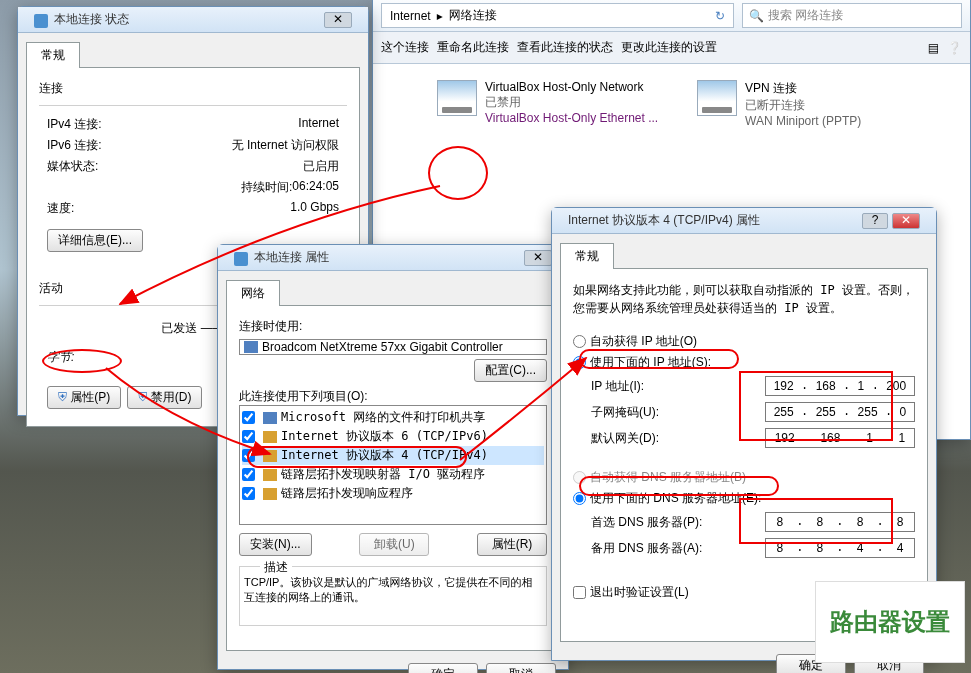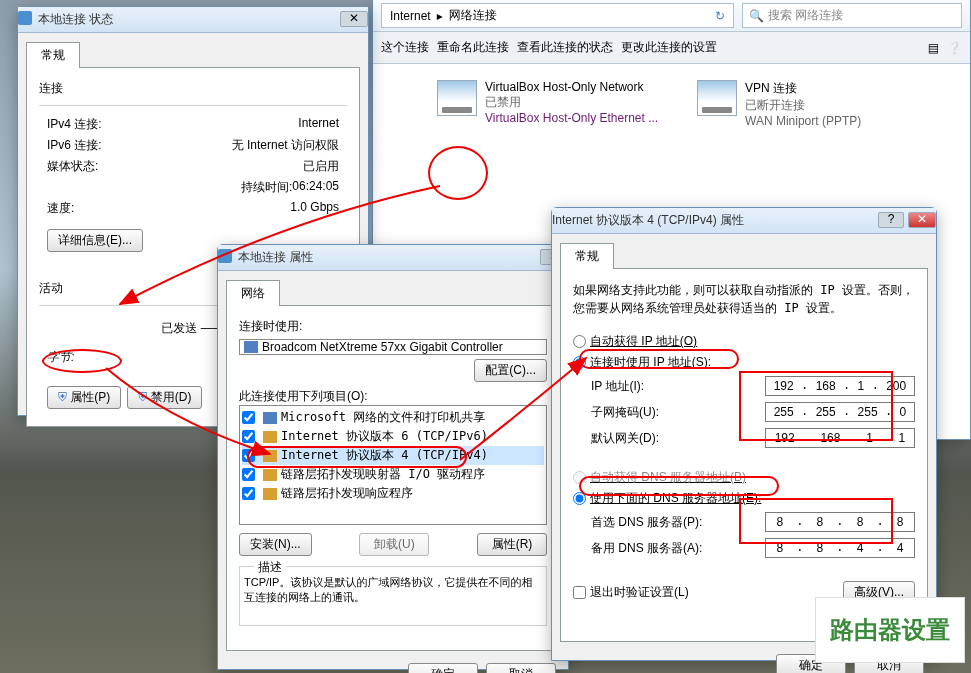--- a/index.html
+++ b/index.html
@@ -1,18 +1,18 @@
 <!DOCTYPE html>
 <html><head>
 <meta charset="utf-8">
 <style>
 * { box-sizing: border-box; margin: 0; padding: 0; font-family: "Microsoft YaHei", SimSun, sans-serif; font-size: 12px; }
 body { width: 971px; height: 673px; background: linear-gradient(to bottom, #8c9ba8 0%, #b0c4d0 40%, #53564e 70%, #6d6e5e 100%); position: relative; overflow: hidden; }
 .window { position: absolute; background: #f0f0f0; border: 1px solid #6a8fb5; border-radius: 6px 6px 0 0; box-shadow: 0 4px 16px rgba(0,0,0,0.3); }
-.titlebar { display: flex; align-items: flex-start; padding: 4px 0; background: linear-gradient(to bottom, #e8f1fb, #d1e3f5); border-bottom: 1px solid #a0b8d0; height: 26px; }
+.titlebar { display: flex; align-items: flex-end; padding: 4px 16px; background: linear-gradient(to bottom, #e8f1fb, #d1e3f5); border-bottom: 1px solid #a0b8d0; height: 26px; }
 .titlebar .ticon { width: 14px; height: 14px; background: #4a90d0; border-radius: 2px; margin-right: 6px; }
 .titlebar .ttext { flex: 1; color: #333; }
 .titlebar .closebtn { width: 28px; height: 16px; background: #d0d8e0; border: 1px solid #9ab; border-radius: 2px; text-align: center; line-height: 12px; cursor: pointer; }
 .closebtn.red { background: linear-gradient(to bottom,#e88,#c33); color:#fff; }
 .tab { display: inline-block; padding: 4px 14px; background: #fff; border: 1px solid #919b9c; border-bottom: none; margin-left: 8px; position: relative; top: 1px; }
 .tabpanel { background: #fff; border: 1px solid #919b9c; margin: 0 8px 8px 8px; padding: 12px; }
 .btn { display: inline-block; padding: 2px 10px; background: linear-gradient(to bottom, #fdfdfd, #e2e2e2); border: 1px solid #888; border-radius: 3px; cursor: pointer; min-width: 70px; text-align: center; }
 .divider { height: 1px; background: #d0d0d0; margin: 8px 0; }
 .itemrow { display: flex; padding: 1px 0; align-items: center; }
 .itemrow input[type=checkbox] { margin-right: 4px; }
@@ -23,23 +23,23 @@
 .ipbox { border: 1px solid #7a7a7a; background:#fff; padding:2px 4px; width:150px; display:flex; justify-content:space-around; font-family: "Courier New", monospace; }
 .redcircle { position:absolute; border:2px solid #e00; border-radius:50%; pointer-events:none; }
 .redbox { position:absolute; border:2px solid #e00; pointer-events:none; }
 svg.arrow { position:absolute; pointer-events:none; }
 .explorer-bar { background: linear-gradient(to bottom,#fafcfe,#e8f0f8); border-bottom:1px solid #b8c8d8; display:flex; align-items:center; padding:4px 8px; height:32px; gap:8px;}
 .breadcrumb { flex:1; background:#fff; border:1px solid #b0c0d0; padding:3px 8px; display:flex; align-items:center; gap:6px; }
 .searchbox { width:220px; background:#fff; border:1px solid #b0c0d0; padding:3px 6px; display:flex; align-items:center; color:#888;}
 .netitem { display:flex; align-items:flex-start; gap:8px; width:240px; padding:4px; }
 .neticon { width:40px; height:36px; background:linear-gradient(to bottom,#a0c8e8 0%,#fff 60%); border:1px solid #9ab; flex-shrink:0; position:relative; }
 .neticon::after { content:""; position:absolute; bottom:2px; left:4px; right:4px; height:6px; background:#888; border-radius:1px; }
-.radio-row { display:flex; align-items:center; gap:4px; padding:2px 0;text-decoration:underline;}
+.radio-row { display:flex; align-items:center; gap:4px; padding:2px 0;}
 .ip-row { display:flex; align-items:center; justify-content:space-between; padding:3px 0 3px 18px; }
-.watermark { position:absolute; right:6px; bottom:10px; background:#fff; color:#3a8a3a; font-size:24px; font-weight:bold; padding:16px 14px; border:1px solid #ddd; }
+.watermark { position:absolute; right:6px; bottom:10px; background:#fff; color:#3a8a3a; font-size:24px; font-weight:bold; padding:24px 14px; border:1px solid #ddd; }
 .groupbox { border:1px solid #d0d0d0; padding:8px 4px 4px 4px; margin-top:6px; position:relative; }
 </style>
 </head>
 <body>
 
 <div class="window" style="left:372px; top:0px; width:599px; height:440px; border-top:none; border-radius:0;">
   <div class="explorer-bar">
     <div class="breadcrumb">
       <span>Internet</span>
       <span>▸</span>
@@ -187,21 +187,21 @@
             <span class="micon net"></span>
             <span style="font-family:monospace;">链路层拓扑发现响应程序</span>
           </div>
       </div>
       <div style="display:flex;justify-content:space-between;margin-top:8px;">
         <span class="btn">安装(N)...</span>
         <span class="btn" style="opacity:.6;">卸载(U)</span>
         <span class="btn">属性(R)</span>
       </div>
       <div class="groupbox" style="margin-top:10px; height:60px;">
-        <div style="position:absolute;top:-8px;left:14px;background:#fff;padding:0 4px;">描述</div>
+        <div style="position:absolute;top:-8px;left:20px;background:#fff;padding:0 4px;">描述</div>
         <div style="font-size:11px;">TCP/IP。该协议是默认的广域网络协议，它提供在不同的相互连接的网络上的通讯。</div>
       </div>
     </div>
     <div style="text-align:right;padding:4px 12px;display:flex;justify-content:flex-end;gap:8px;">
       <span class="btn">确定</span>
       <span class="btn">取消</span>
     </div>
   </div>
 </div>
 
@@ -216,21 +216,21 @@
     <div class="tabpanel" style="height:374px;">
       <div style="font-family:monospace;line-height:1.5;">如果网络支持此功能，则可以获取自动指派的 IP 设置。否则，您需要从网络系统管理员处获得适当的 IP 设置。</div>
 
       <div style="margin-top:14px;">
         <div class="radio-row">
             <input type="radio" name="ip" style="">
             <span>自动获得 IP 地址(O)</span>
           </div>
         <div class="radio-row">
             <input type="radio" name="ip" checked="" style="">
-            <span>连接时使用 IP 地址(S):</span>
+            <span>使用下面的 IP 地址(S):</span>
           </div>
         <div class="ip-row">
             <span>IP 地址(I):</span>
             <span class="ipbox"><span>192</span>.<span>168</span>.<span>1</span>.<span>200</span></span>
           </div>
         <div class="ip-row">
             <span>子网掩码(U):</span>
             <span class="ipbox"><span>255</span>.<span>255</span>.<span>255</span>.<span>0</span></span>
           </div>
         <div class="ip-row">

